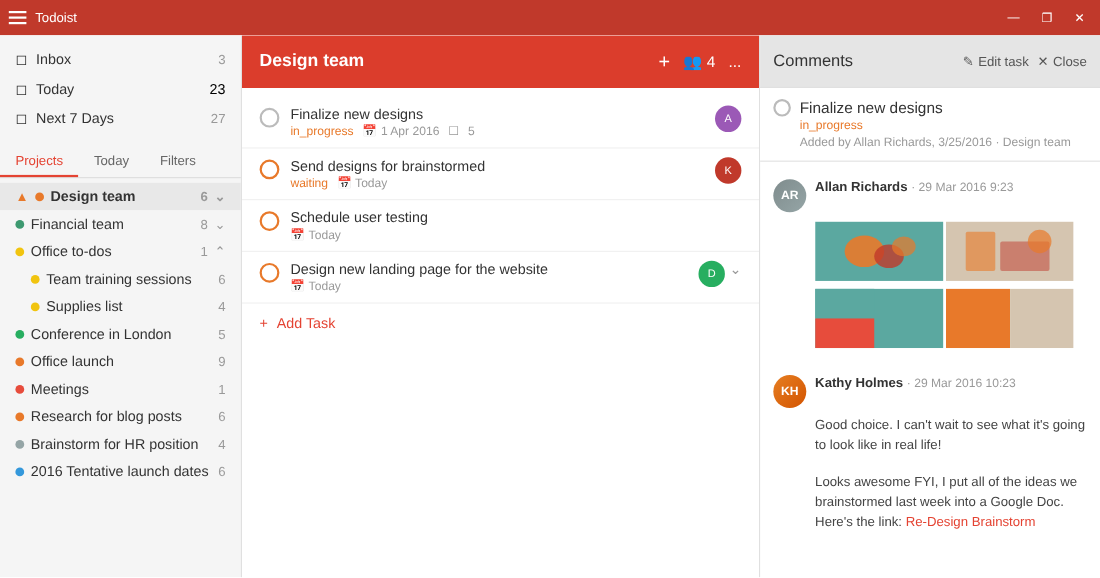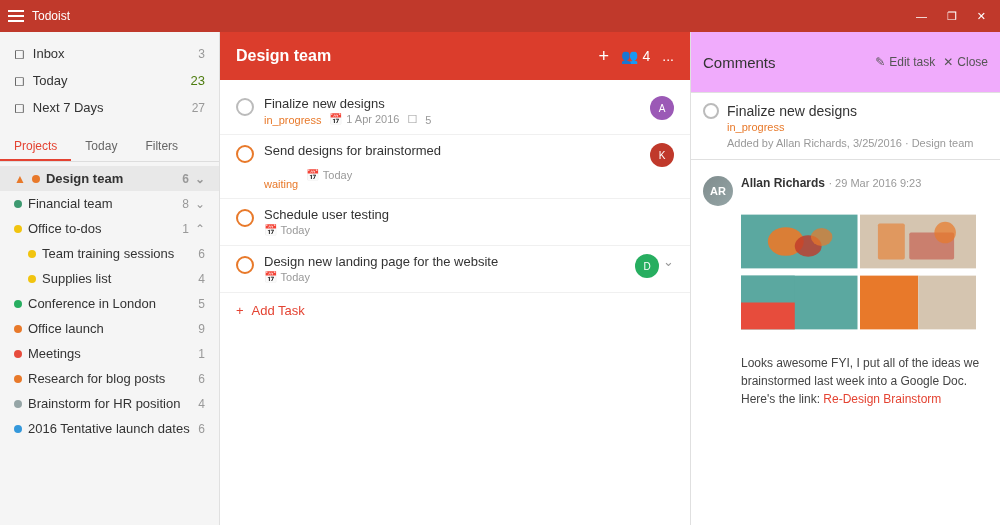--- a/index.html
+++ b/index.html
@@ -150,22 +150,22 @@
 
     
     .comments-panel {
       width: 310px;
       border-left: 1px solid #e0e0e0;
       display: flex;
       flex-direction: column;
       flex-shrink: 0;
     }
     .comments-header {
-      height: 61px;
-      background: #f0abfc;
+      height: 48px;
+      background: #e5e5e5;
       border-bottom: 1px solid #e0e0e0;
       display: flex;
       align-items: center;
       justify-content: space-between;
       padding: 0 12px;
       flex-shrink: 0;
     }
     .comments-title { font-size: 15px; font-weight: 400; color: #333; }
     .comments-header-right { display: flex; align-items: center; gap: 8px; }
     .edit-task-btn { color: #555; font-size: 12px; cursor: pointer; display: flex; align-items: center; gap: 4px; }
@@ -230,21 +230,21 @@
           <span>Inbox</span>
         </div>
         <span class="count-gray">3</span>
       </div>
 
       <div class="sidebar-nav-item">
         <div class="sidebar-nav-item-left">
           <span>◻</span>
           <span>Today</span>
         </div>
-        <span style="color:#4d7c0f">23</span>
+        <span style="color:#000000">23</span>
       </div>
 
       <div class="sidebar-nav-item">
         <div class="sidebar-nav-item-left">
           <span>◻</span>
           <span>Next 7 Days</span>
         </div>
         <span class="count-gray">27</span>
       </div>
     </div>
@@ -391,21 +391,21 @@
           </div>
         </div>
         <div class="task-avatar" style="background:#9b59b6;">A</div>
       </div>
 
       <div class="task-item">
         <div class="task-checkbox orange"></div>
         <div class="task-body">
           <div class="task-name">Send designs for brainstormed</div>
           <div class="task-meta">
-            <span style="color:#e8792a;margin-top:18px;">waiting</span>
+            <span style="color:#e8792a;">waiting</span>
             <span>
               <span>📅</span>
               <span>Today</span>
             </span>
           </div>
         </div>
         <div class="task-avatar" style="background:#c0392b;">K</div>
       </div>
 
       <div class="task-item">
@@ -505,20 +505,30 @@
           </div>
           <div class="photo-cell">
             <svg class="photo-placeholder" viewBox="0 0 130 60" xmlns="http://www.w3.org/2000/svg">
               <rect width="65" height="60" fill="#e8792a"></rect>
               <rect x="65" y="0" width="65" height="60" fill="#d5c5b0"></rect>
             </svg>
           </div>
         </div>
       </div>
 
+      <div class="comment-item">
+        <div class="comment-header">
+          <div class="comment-avatar" style="background: linear-gradient(135deg, #e67e22, #d35400); display:flex; align-items:center; justify-content:center; color:#fff; font-size:11px; font-weight:bold;">KH</div>
+          <div class="comment-meta">
+            <span class="comment-author">Kathy Holmes</span>
+            <span class="comment-date"> · <span>29 Mar 2016 10:23</span></span>
+          </div>
+        </div>
+        <div class="comment-text">Good choice. I can't wait to see what it's going to look like in real life!</div>
+      </div>
 
       <div class="comment-item">
         <div class="comment-text">
           <span>Looks awesome FYI, I put all of the ideas we brainstormed last week into a Google Doc. Here's the link: </span><span class="comment-link">Re-Design Brainstorm</span>
           <br><br>
           
         </div>
       </div>
 
     </div>

